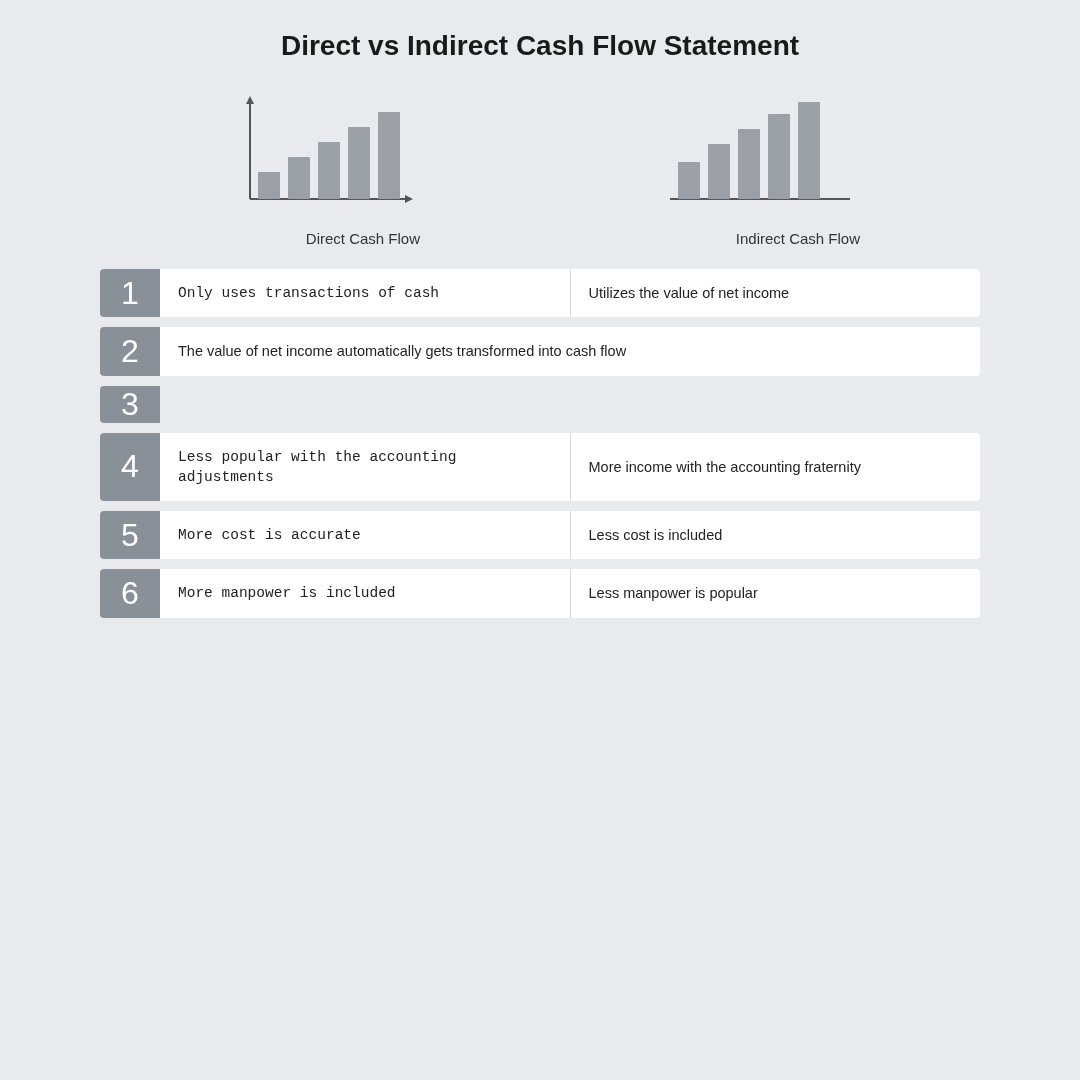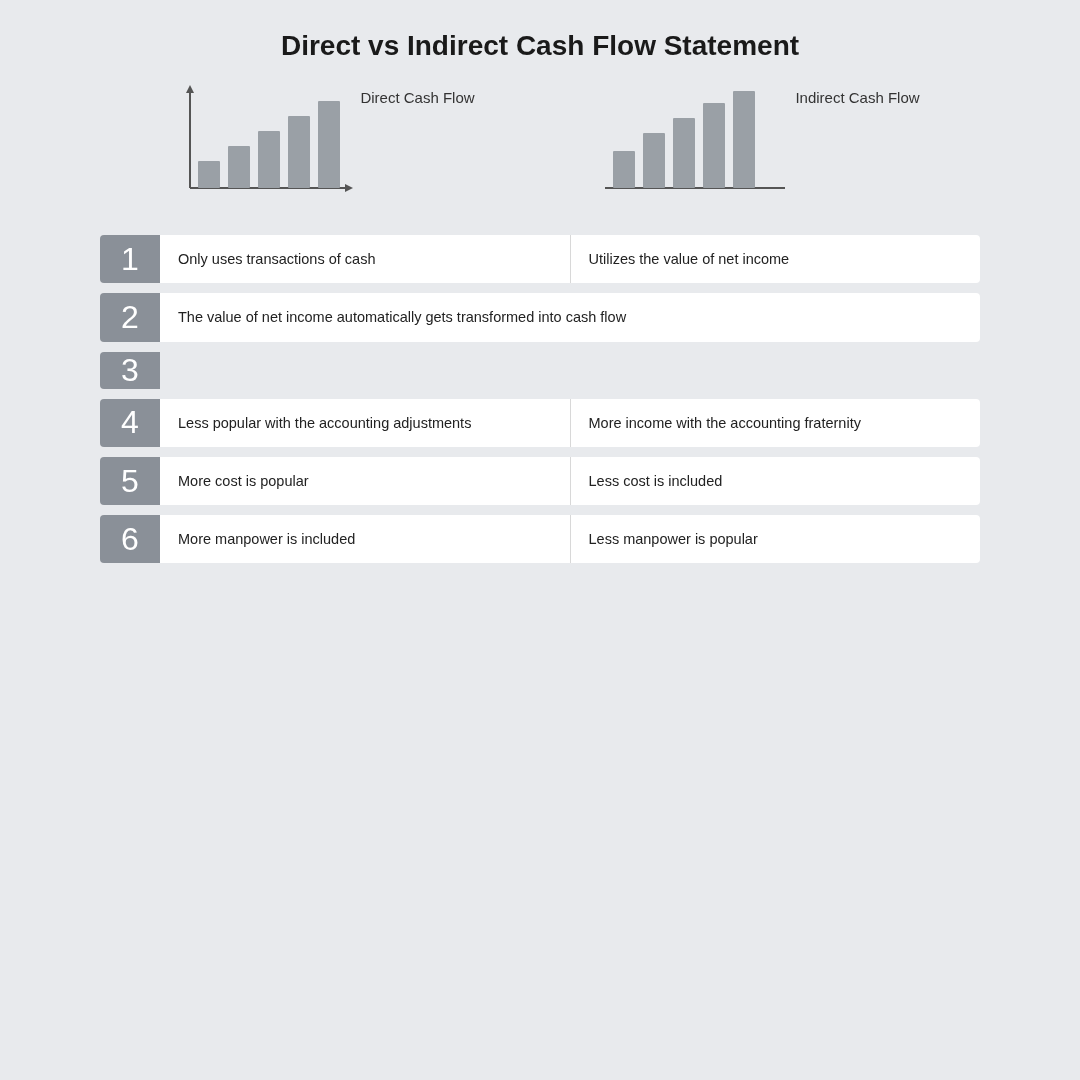--- a/index.html
+++ b/index.html
@@ -13,34 +13,34 @@
       align-items: center;
       padding: 30px 100px 20px 100px;
       overflow: hidden;
     }
 
     .page-title {
       font-size: 28px;
       font-weight: 700;
       color: #1a1a1a;
       text-align: center;
-      margin-bottom: 21px;
+      margin-bottom: 32px;
     }
 
     .charts-section {
       display: flex;
       justify-content: space-around;
       width: 100%;
       margin-bottom: 22px;
     }
 
     .chart-container {
       display: flex;
-      flex-direction: row;
-      align-items: flex-start;
+      flex-direction: column;
+      align-items: flex-end;
     }
 
     .chart-label {
       font-size: 15px;
       color: #333;
       margin-top: 6px;
     }
 
     .bar-chart {
       position: relative;
@@ -93,20 +93,21 @@
     .row-left {
       border-right: 1px solid #d8d8d8;
     }
 
     .row-right {
       border-radius: 0 4px 4px 0;
     }
 
     .row-left {
       border-radius: 0;
+      font-family: Liberation Mono, monospace;
     }
   </style>
 </head>
 <body>
 
 <h1 class="page-title">Direct vs Indirect Cash Flow Statement</h1>
 
 <div class="charts-section">
   <div class="chart-container">
     <div class="bar-chart">
@@ -165,21 +166,21 @@
   </div>
 
   <div class="table-row">
     <div class="row-number">4</div>
     <div class="row-left">Less popular with the accounting adjustments</div>
     <div class="row-right">More income with the accounting fraternity</div>
   </div>
 
   <div class="table-row">
     <div class="row-number">5</div>
-    <div class="row-left">More cost is popular</div>
+    <div class="row-left">More cost is accurate</div>
     <div class="row-right">Less cost is included</div>
   </div>
 
   <div class="table-row">
     <div class="row-number">6</div>
     <div class="row-left">More manpower is included</div>
     <div class="row-right">Less manpower is popular</div>
   </div>
 </div>
 

